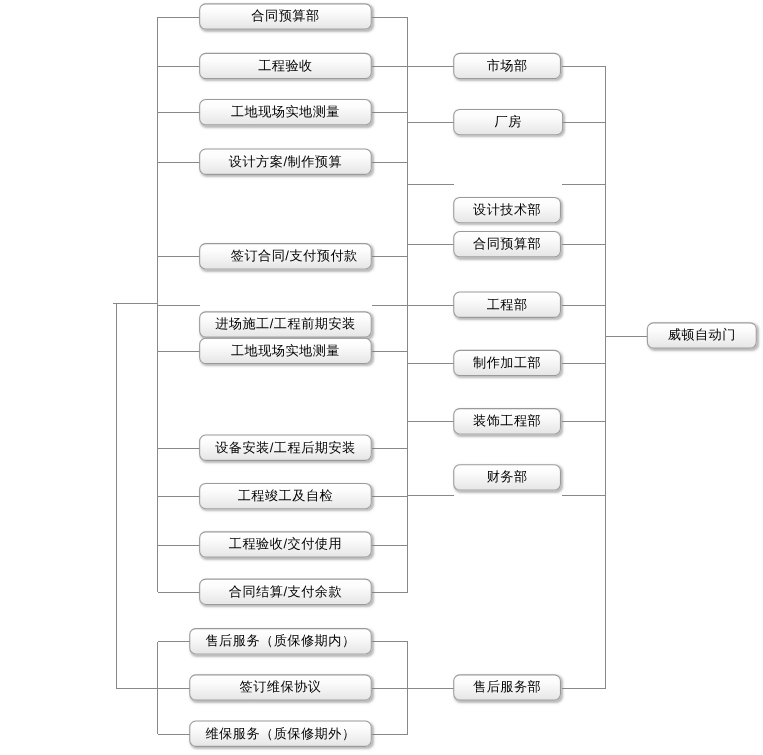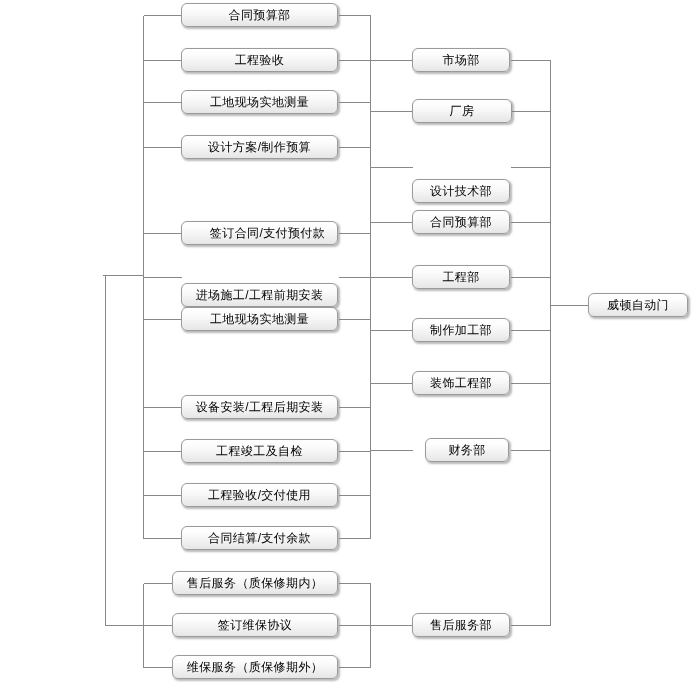--- a/index.html
+++ b/index.html
@@ -178,21 +178,21 @@
       </div>
       <div class="node" style="left: 412px; top: 265px; width: 98px;">
         <span class="lbl">工程部</span>
       </div>
       <div class="node" style="left: 412px; top: 318px; width: 98px;">
         <span class="lbl">制作加工部</span>
       </div>
       <div class="node" style="left: 412px; top: 371px; width: 98px;">
         <span class="lbl">装饰工程部</span>
       </div>
-      <div class="node" style="left: 412px; top: 438px; width: 84px; margin-left: 13px;">
+      <div class="node" style="left: 412px; top: 422px; width: 98px;">
         <span class="lbl">财务部</span>
       </div>
       <div class="node" style="left: 412px; top: 613px; width: 98px;">
         <span class="lbl">售后服务部</span>
       </div>
     </div>
 
 </div>
 
 </body></html>

